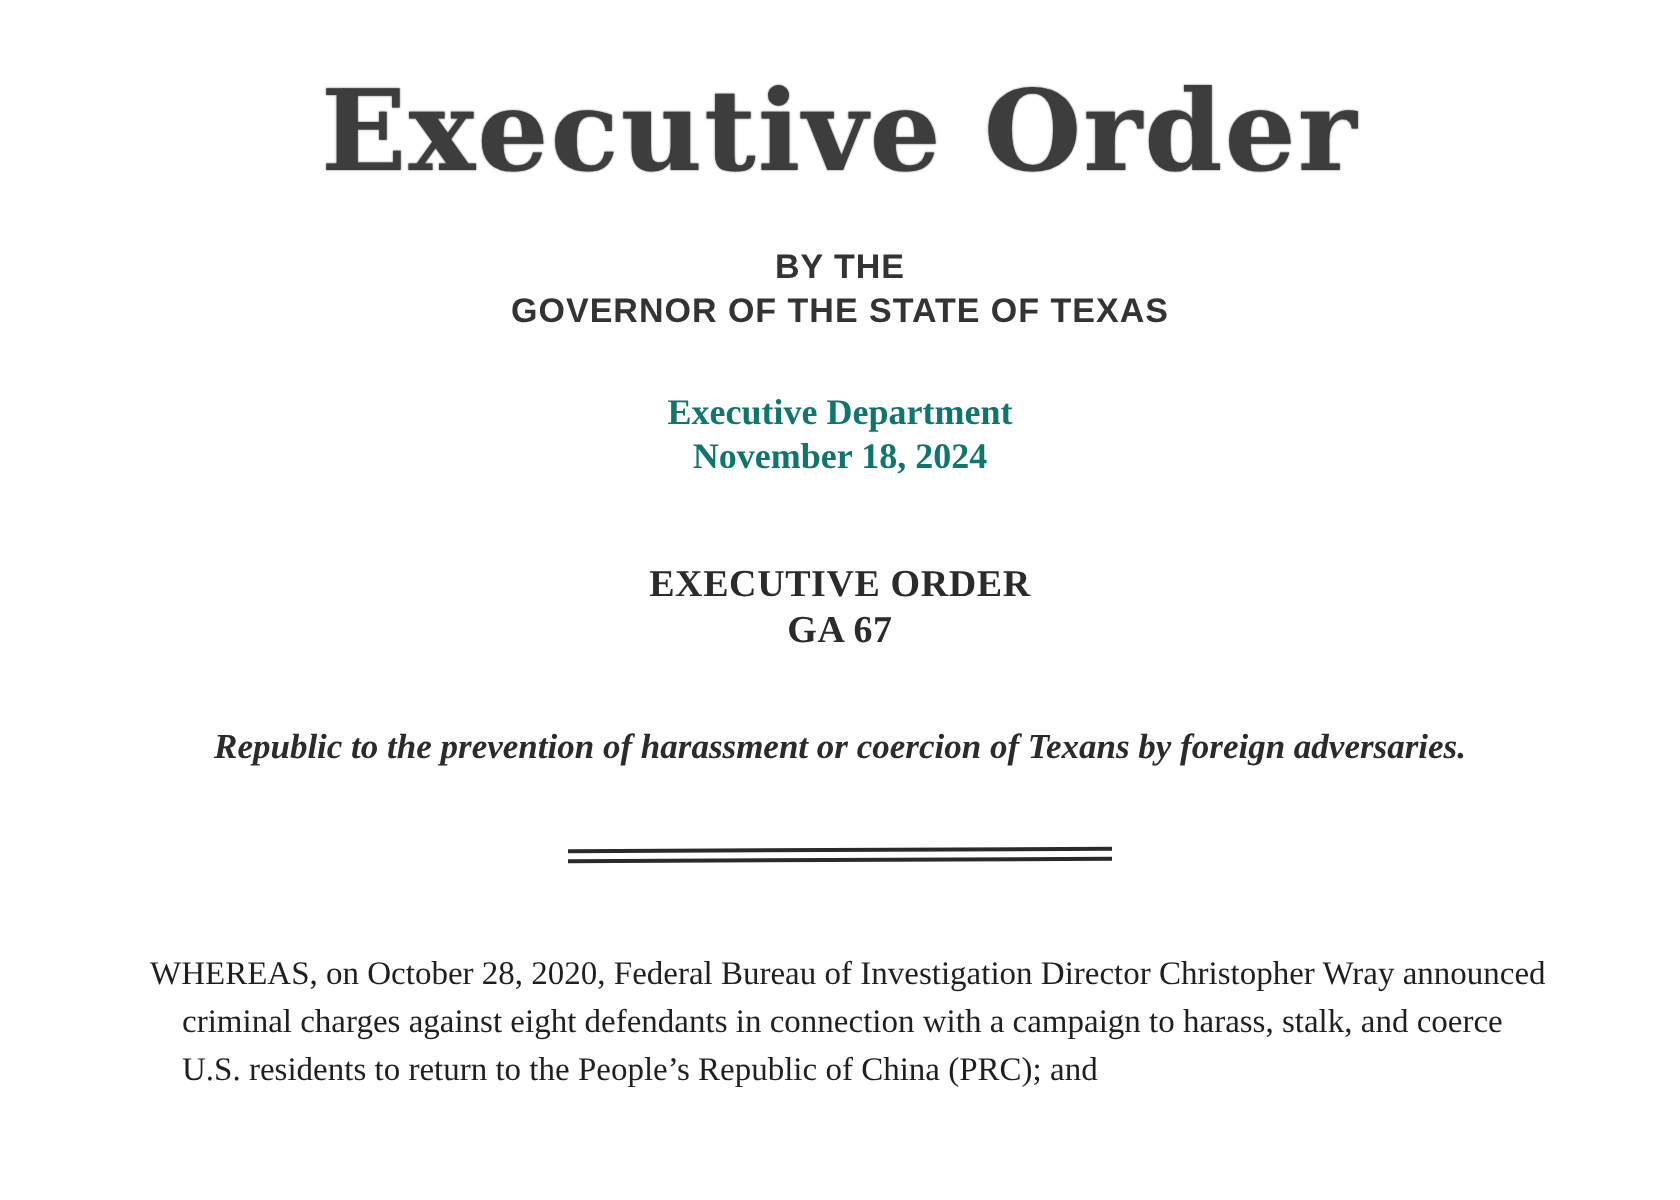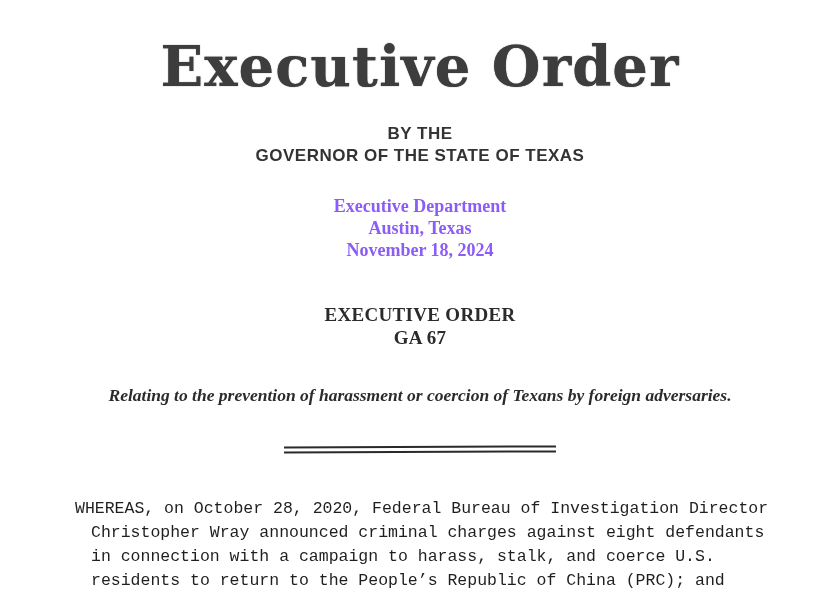--- a/index.html
+++ b/index.html
@@ -48,21 +48,21 @@
     line-height: 23px;
     letter-spacing: 0.5px;
   }
   .dept-block {
     margin-top: 28px;
     text-align: center;
     font-family: "Liberation Serif", serif;
     font-weight: 700;
     font-size: 18px;
     line-height: 22px;
-    color: #8b5cf6;
+    color: #0f766e;
   }
   .order-block {
     margin-top: 42px;
     text-align: center;
     font-family: "Liberation Serif", serif;
     font-weight: 700;
     font-size: 19px;
     line-height: 23px;
     color: #2b2b2b;
     letter-spacing: 0.3px;
@@ -90,47 +90,45 @@
     width: 698px;
     font-family: "Liberation Serif", serif;
     font-size: 16.5px;
     line-height: 24px;
     color: #1f1f1f;
   }
   .body-text p {
     margin: 0;
     padding-left: 16px;
     text-indent: -16px;
-    font-family: Liberation Mono, monospace;
   }
 </style>
 </head>
 <body>
 
 <div class="page">
 
   <div class="doc-title">Executive Order</div>
 
   <div class="byline">
     <div class="line1">BY THE</div>
     <div class="line2">GOVERNOR OF THE STATE OF TEXAS</div>
   </div>
 
   <div class="dept-block">
     <div>Executive Department</div>
-    <div>Austin, Texas</div>
     <div>November 18, 2024</div>
   </div>
 
   <div class="order-block">
     <div>EXECUTIVE ORDER</div>
     <div>GA 67</div>
   </div>
 
-  <div class="subject-line">Relating to the prevention of harassment or coercion of Texans by foreign adversaries.</div>
+  <div class="subject-line">Republic to the prevention of harassment or coercion of Texans by foreign adversaries.</div>
 
   <div class="double-rule"></div>
 
   <div class="body-text">
     <p>WHEREAS, on October 28, 2020, Federal Bureau of Investigation Director Christopher Wray announced criminal charges against eight defendants in connection with a campaign to harass, stalk, and coerce U.S. residents to return to the People’s Republic of China (PRC); and</p>
   </div>
 
 </div>
 
 </body></html>

